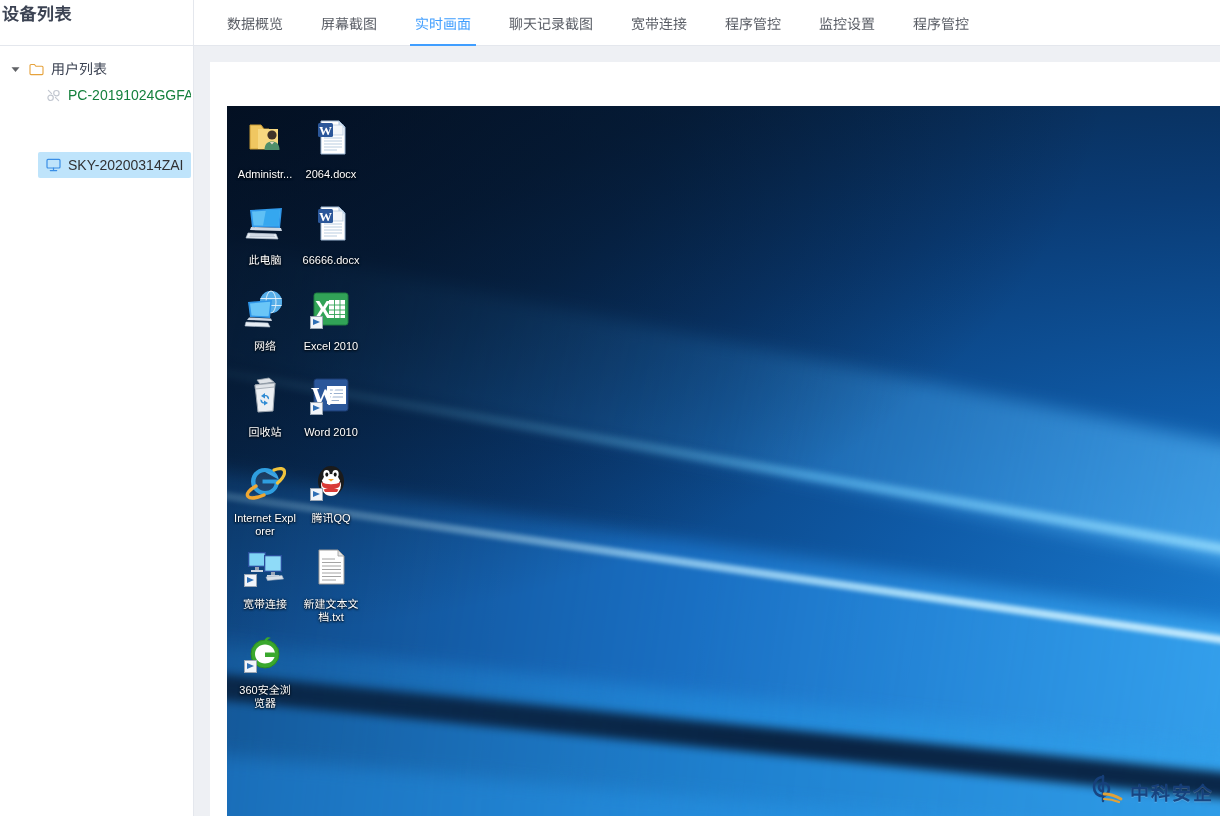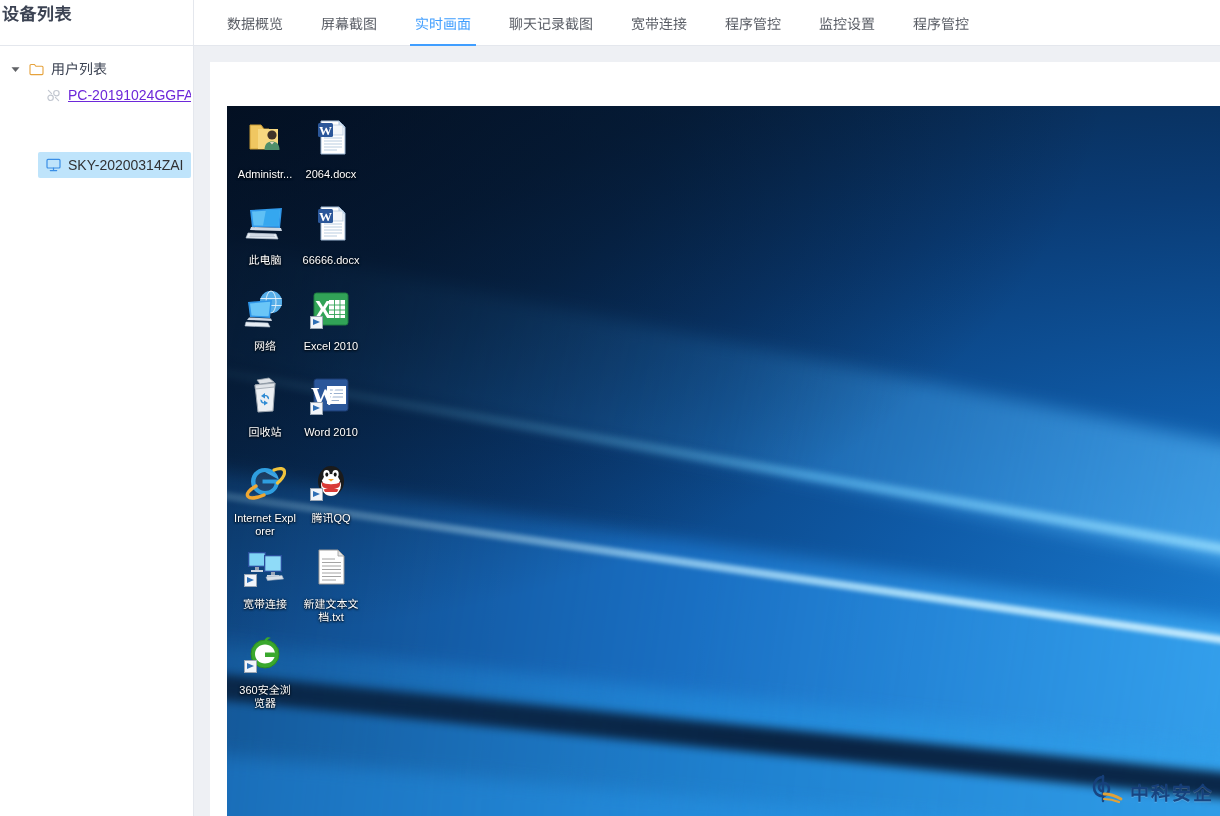--- a/index.html
+++ b/index.html
@@ -47,21 +47,21 @@
     width: 20px; flex: 0 0 20px;
     display: flex; align-items: center; justify-content: center;
     margin-right: 5px;
   }
   .node-icon svg { display: block; }
   .tree-child {
     margin-left: 38px; margin-right: 2px;
     border-radius: 2px; padding-left: 5px;
     height: 26px;
   }
-  .tree-child.offline { color: #6d28d9; text-decoration: underline; }
+  .tree-child.offline { color: #15803d; }
   .tree-child.selected { background: #bfe4fb; color: #303133; margin-top: 44px; }
   .node-label { line-height: 26px; }
 
   
   .main {
     flex: 1 1 auto; height: 816px;
     display: flex; flex-direction: column;
     background: #fca5a5;
     min-width: 0;
   }

